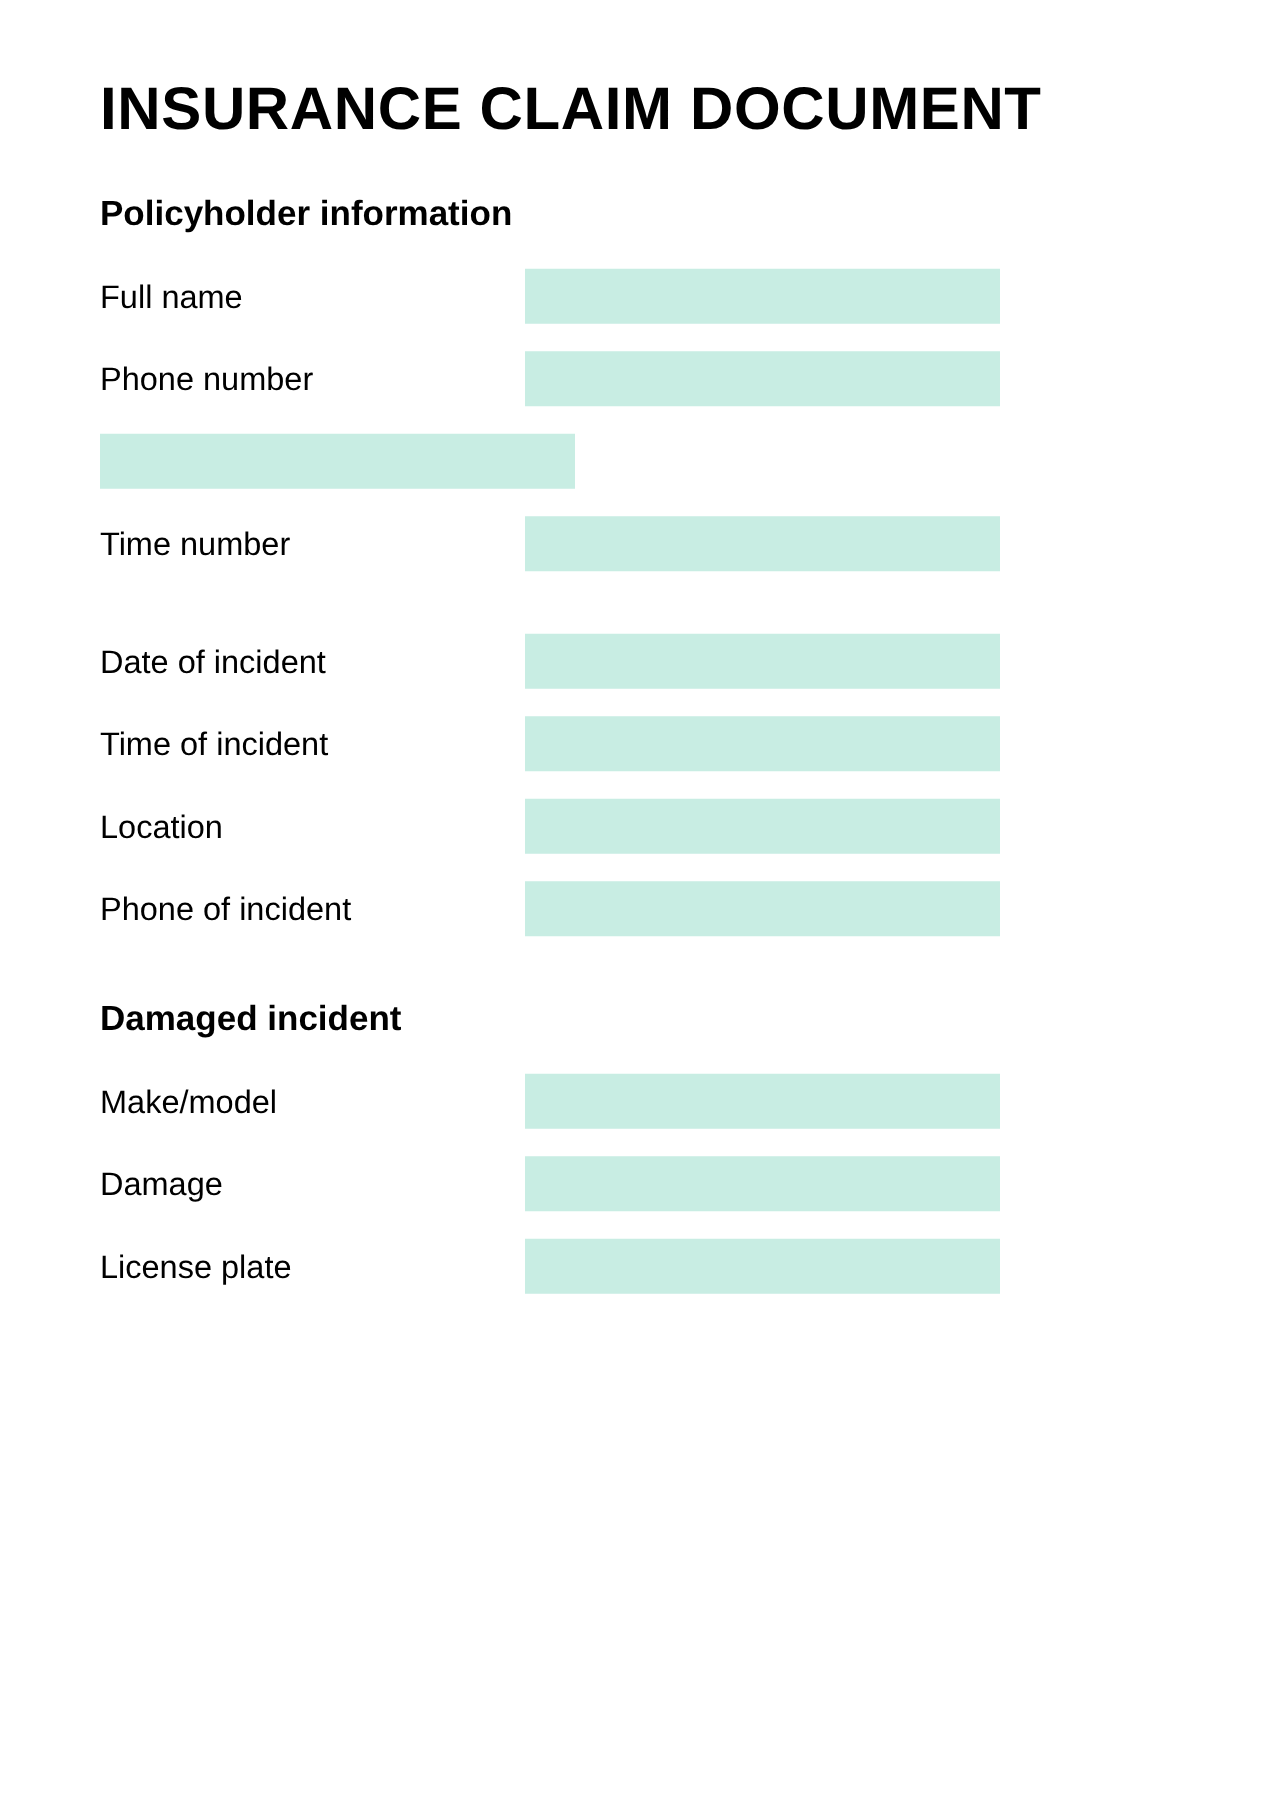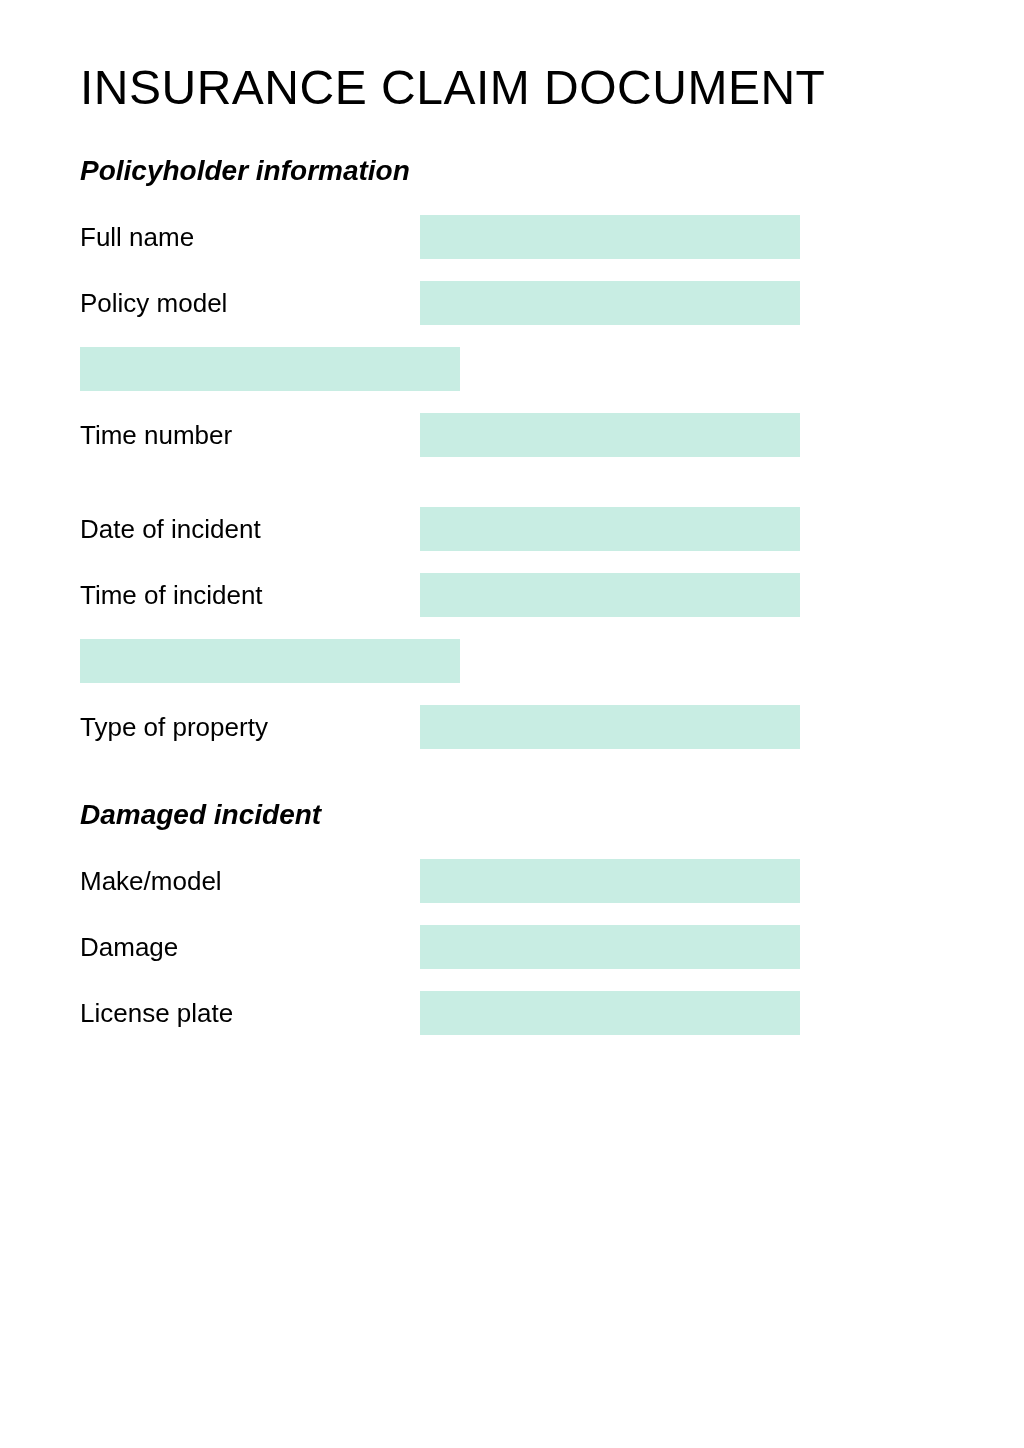--- a/index.html
+++ b/index.html
@@ -11,32 +11,31 @@
     body {
       background: #ffffff;
       font-family: Arial, Helvetica, sans-serif;
       width: 1024px;
       min-height: 1448px;
       padding: 60px 80px;
     }
 
     .page-title {
       font-size: 48px;
-      font-weight: 400;
+      font-weight: 700;
       color: #000000;
       margin-bottom: 40px;
       letter-spacing: 0.5px;
     }
 
     .section-heading {
       font-size: 28px;
       font-weight: 800;
       color: #000000;
       margin-bottom: 28px;
-      font-style: italic;
     }
 
     .section {
       margin-bottom: 50px;
     }
 
     .form-row {
       display: flex;
       align-items: center;
       margin-bottom: 22px;
@@ -66,45 +65,46 @@
 <h1 class="page-title">INSURANCE CLAIM DOCUMENT</h1>
 
 <div id="sections-container">
     <div class="section">
       <h2 class="section-heading">Policyholder information</h2>
       <div class="form-row">
         <span class="field-label">Full name</span>
         <input type="text" class="field-input" style="">
       </div>
       <div class="form-row">
-        <span class="field-label">Policy model</span>
+        <span class="field-label">Phone number</span>
         <input type="text" class="field-input" style="">
       </div>
       <div class="form-row">
         <input type="text" class="field-input" style="">
       </div>
       <div class="form-row">
         <span class="field-label">Time number</span>
         <input type="text" class="field-input" style="">
       </div>
     </div>
     <div class="section">
       <div class="form-row">
         <span class="field-label">Date of incident</span>
         <input type="text" class="field-input" style="">
       </div>
       <div class="form-row">
         <span class="field-label">Time of incident</span>
         <input type="text" class="field-input" style="">
       </div>
       <div class="form-row">
+        <span class="field-label">Location</span>
         <input type="text" class="field-input" style="">
       </div>
       <div class="form-row">
-        <span class="field-label">Type of property</span>
+        <span class="field-label">Phone of incident</span>
         <input type="text" class="field-input" style="">
       </div>
     </div>
     <div class="section">
       <h2 class="section-heading">Damaged incident</h2>
       <div class="form-row">
         <span class="field-label">Make/model</span>
         <input type="text" class="field-input" style="">
       </div>
       <div class="form-row">

